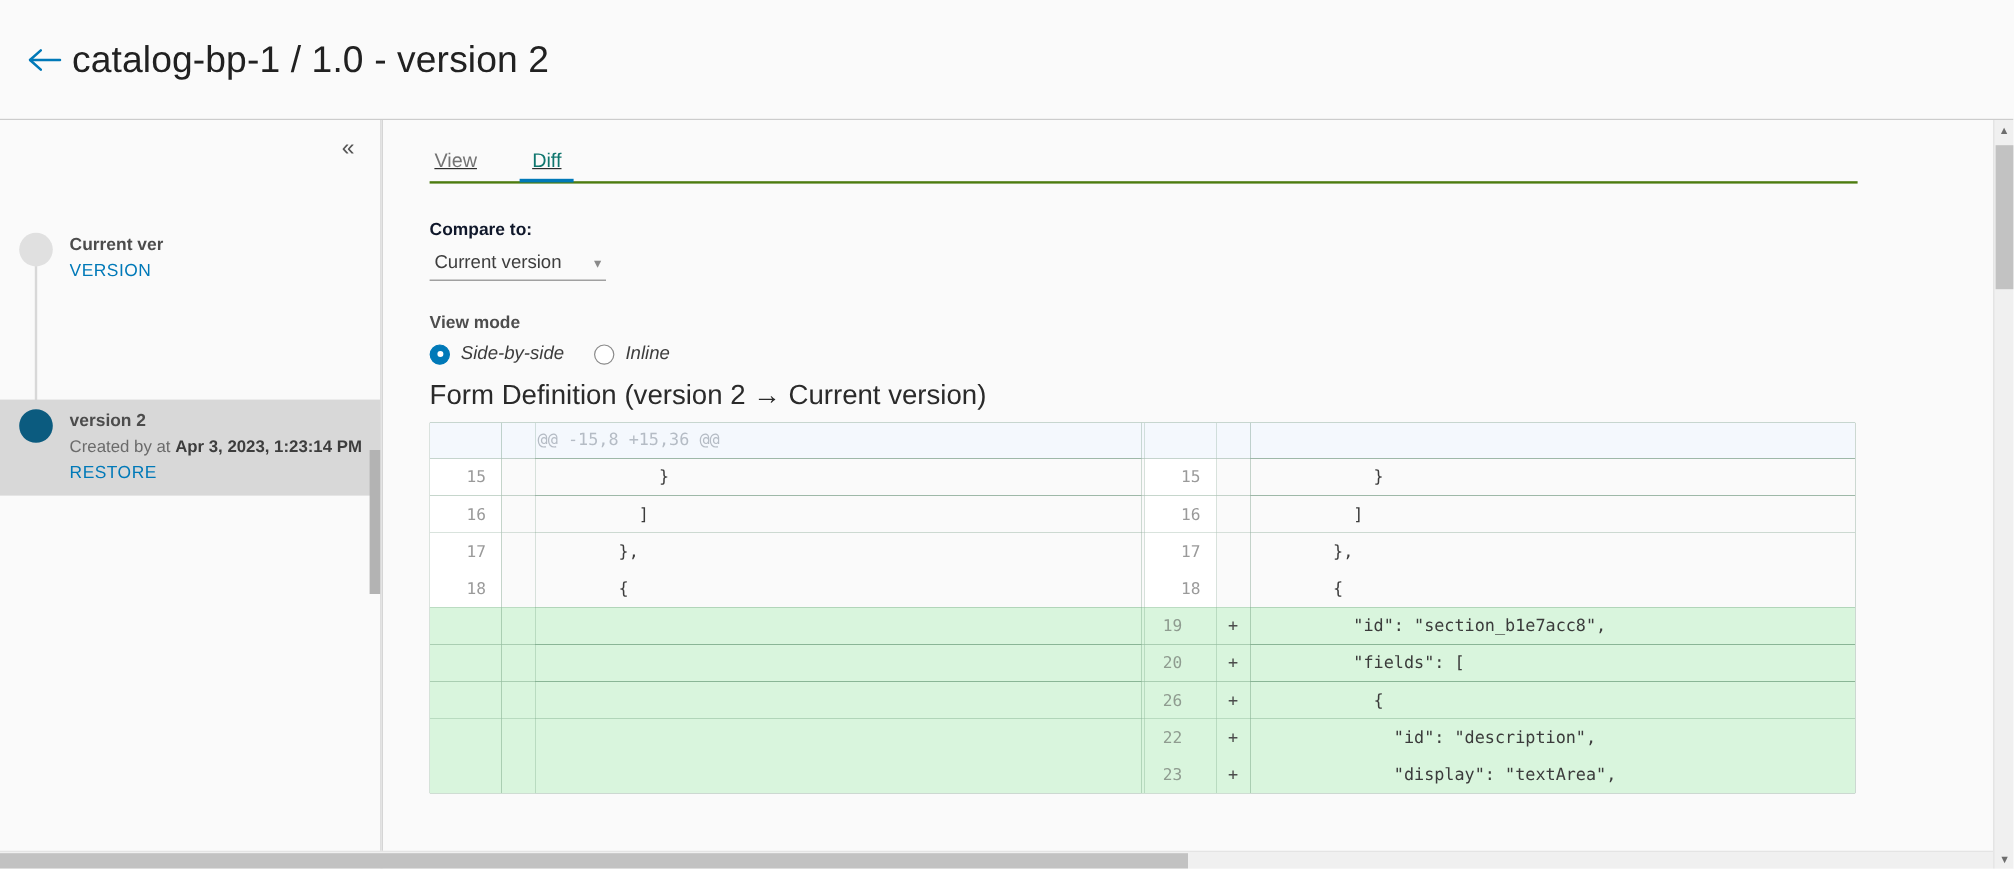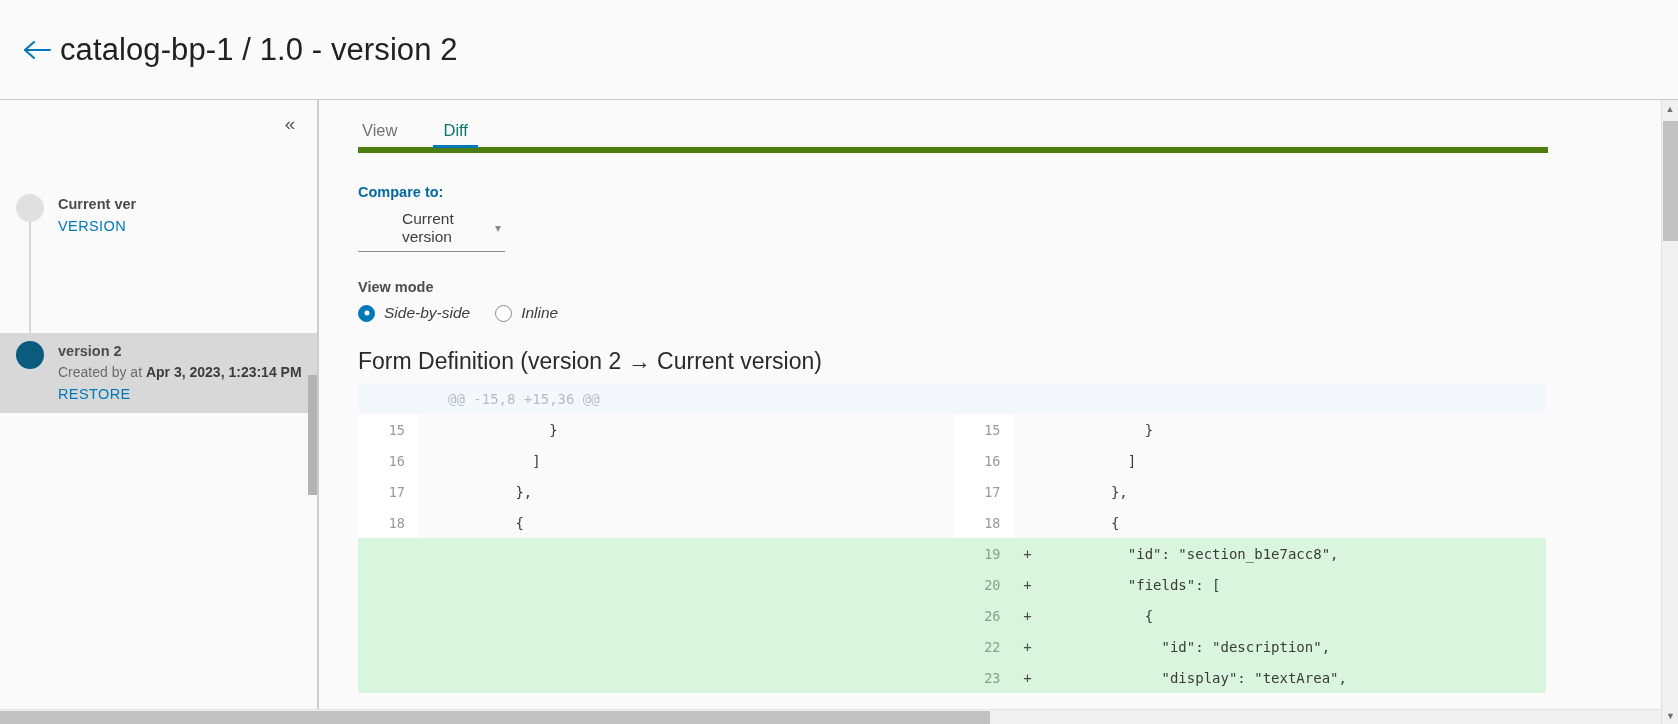--- a/index.html
+++ b/index.html
@@ -160,23 +160,24 @@
   }
   .main-inner {
     padding: 0 0 0 40px;
     height: 100%;
     box-sizing: border-box;
   }
   .tabs {
     display: flex;
     align-items: flex-end;
     height: 53px;
-    border-bottom: 6px solid #4d7c0f;
+    border-bottom: 2px solid #4d7c0f;
     width: 1190px;
     box-sizing: border-box;
+    text-decoration: underline;
   }
   .tab {
     font-size: 16.5px;
     color: #737373;
     padding: 0 4px 9px 4px;
     margin-right: 38px;
     cursor: pointer;
     position: relative;
     line-height: 1;
   }
@@ -190,38 +191,37 @@
     left: -6px;
     right: -6px;
     bottom: -1px;
     height: 3px;
     background: #0079b8;
   }
 
   .field-label {
     font-size: 14.5px;
     font-weight: bold;
-    color: #0369a1;
+    color: #0f172a;
     margin-top: 31px;
   }
   .select-wrap {
     display: inline-flex;
     align-items: center;
     justify-content: space-between;
     width: 147px;
     margin-top: 8px;
     padding: 2px 4px 5px 4px;
     border-bottom: 1px solid #8a8a8a;
     cursor: pointer;
     box-sizing: border-box;
   }
   .select-value {
     font-size: 15.5px;
     color: #3d3d3d;
-    margin-left: 40px;
   }
   .caret { color: #8a8a8a; font-size: 12px; line-height: 1; }
 
   .viewmode-label {
     font-size: 14.5px;
     font-weight: bold;
     color: #4d4d4d;
     margin-top: 27px;
   }
   .radio-row {
@@ -259,21 +259,21 @@
     border-radius: 50%;
     background: #ffffff;
     transform: translate(-50%, -50%);
   }
   .radio-text { font-size: 15.5px; color: #3d3d3d; font-style: italic; }
 
   .diff-title {
     font-size: 23px;
     font-weight: 400;
     color: #2a2a2a;
-    margin-top: 26px;
+    margin-top: 12px;
     margin-bottom: 9px;
     white-space: nowrap;
   }
 
   
   .diff-table {
     width: 1188px;
     border-collapse: collapse;
     font-family: "DejaVu Sans Mono", "Liberation Mono", monospace;
     font-size: 14px;
@@ -309,21 +309,21 @@
   tr.hunk td {
     background: #f4f8fd;
     color: #b0b7c0;
     height: 30px;
   }
   tr.hunk td.gutter { background: #f4f8fd; color: #b0b7c0; }
   tr.hunk td.code { color: #b5bcc5; }
 
   tr.ctx td.code, tr.ctx td.sign { background: #fafafa; }
   tr.add td.code, tr.add td.sign { background: #d9f5dd; }
-  tr.add td.gutter { background: #d9f5dd; color: #8f9c90; }
+  tr.add td.gutter { background: #d9f5dd; color: #8f9c90; text-align: center; }
 
   .col-split { width: 3px; padding: 0; background: #fafafa; }
   tr.add .col-split { background: #d9f5dd; }
   tr.hunk .col-split { background: #f4f8fd; }
 
   .diff-wrap {
     position: relative;
     overflow: hidden;
     height: 320px;
   }

